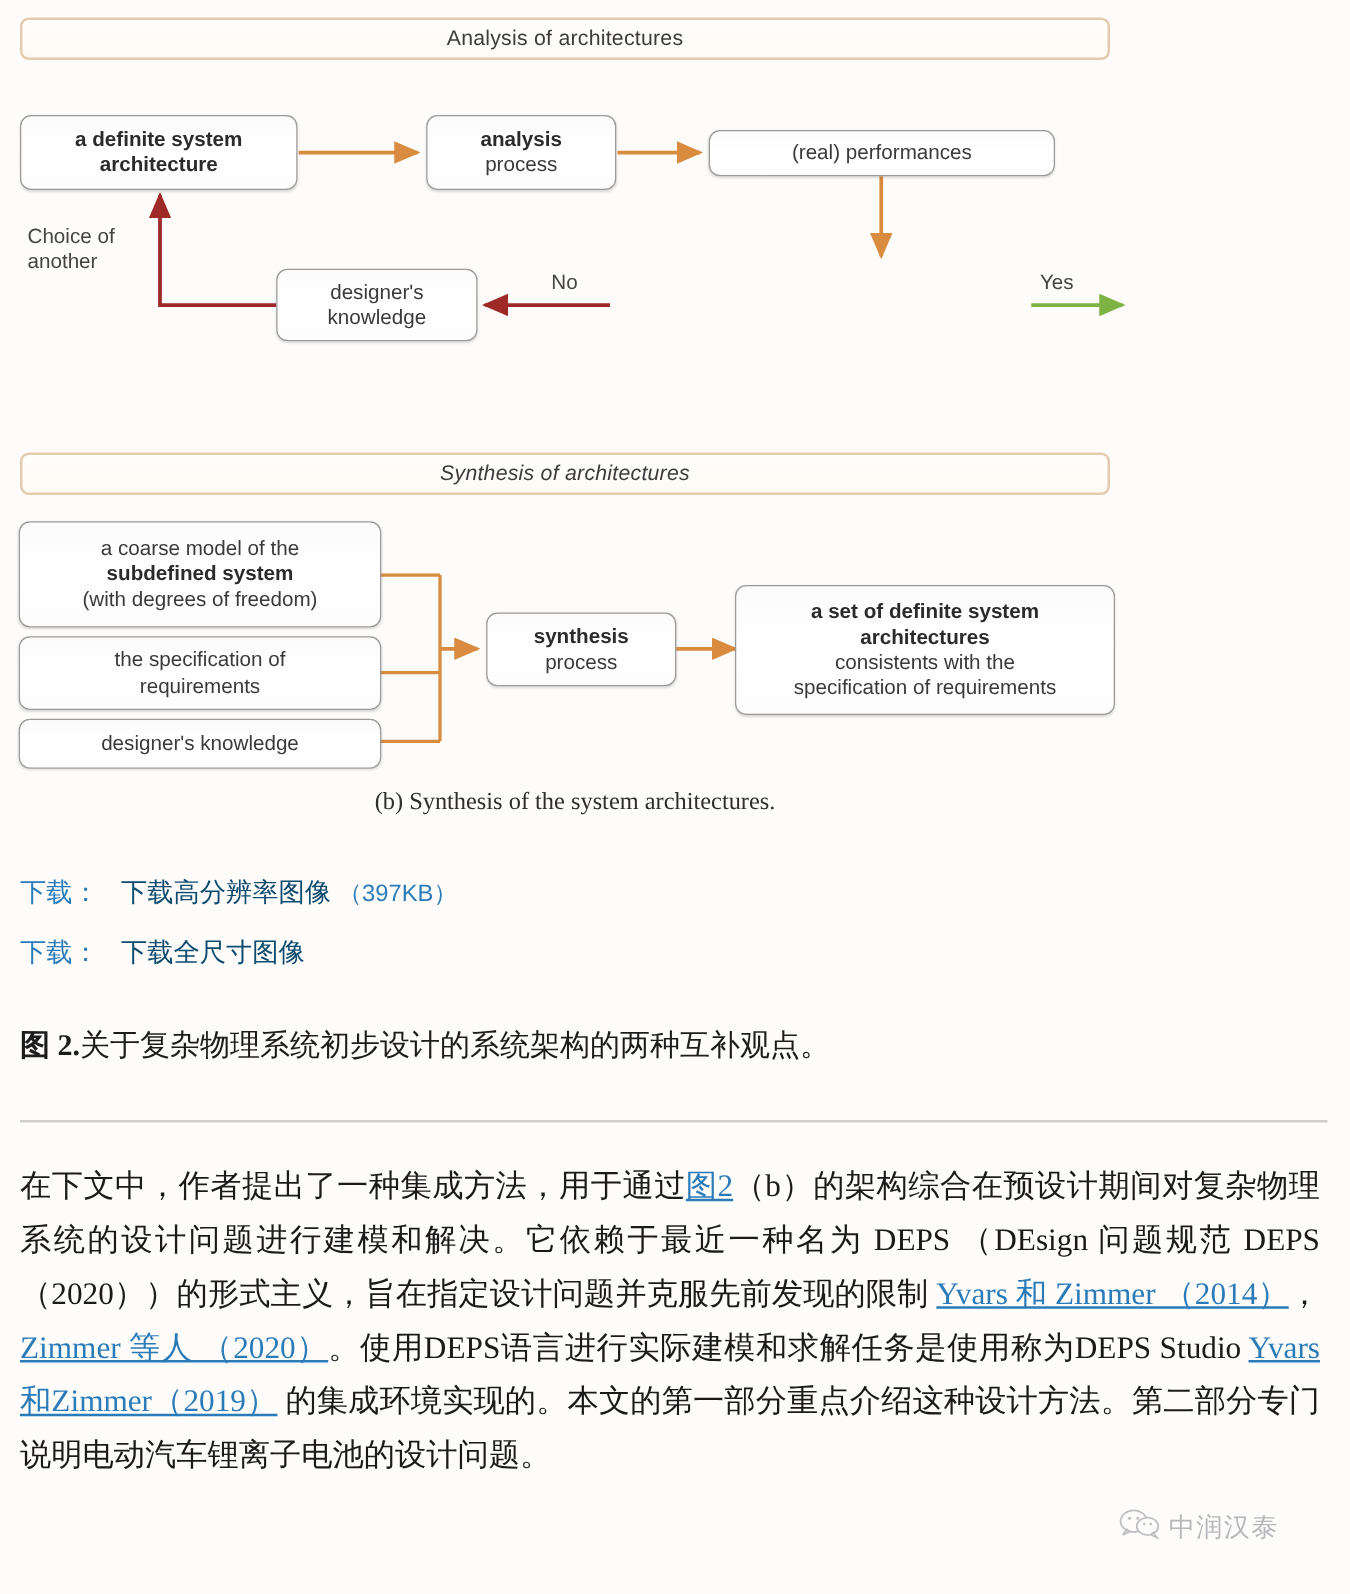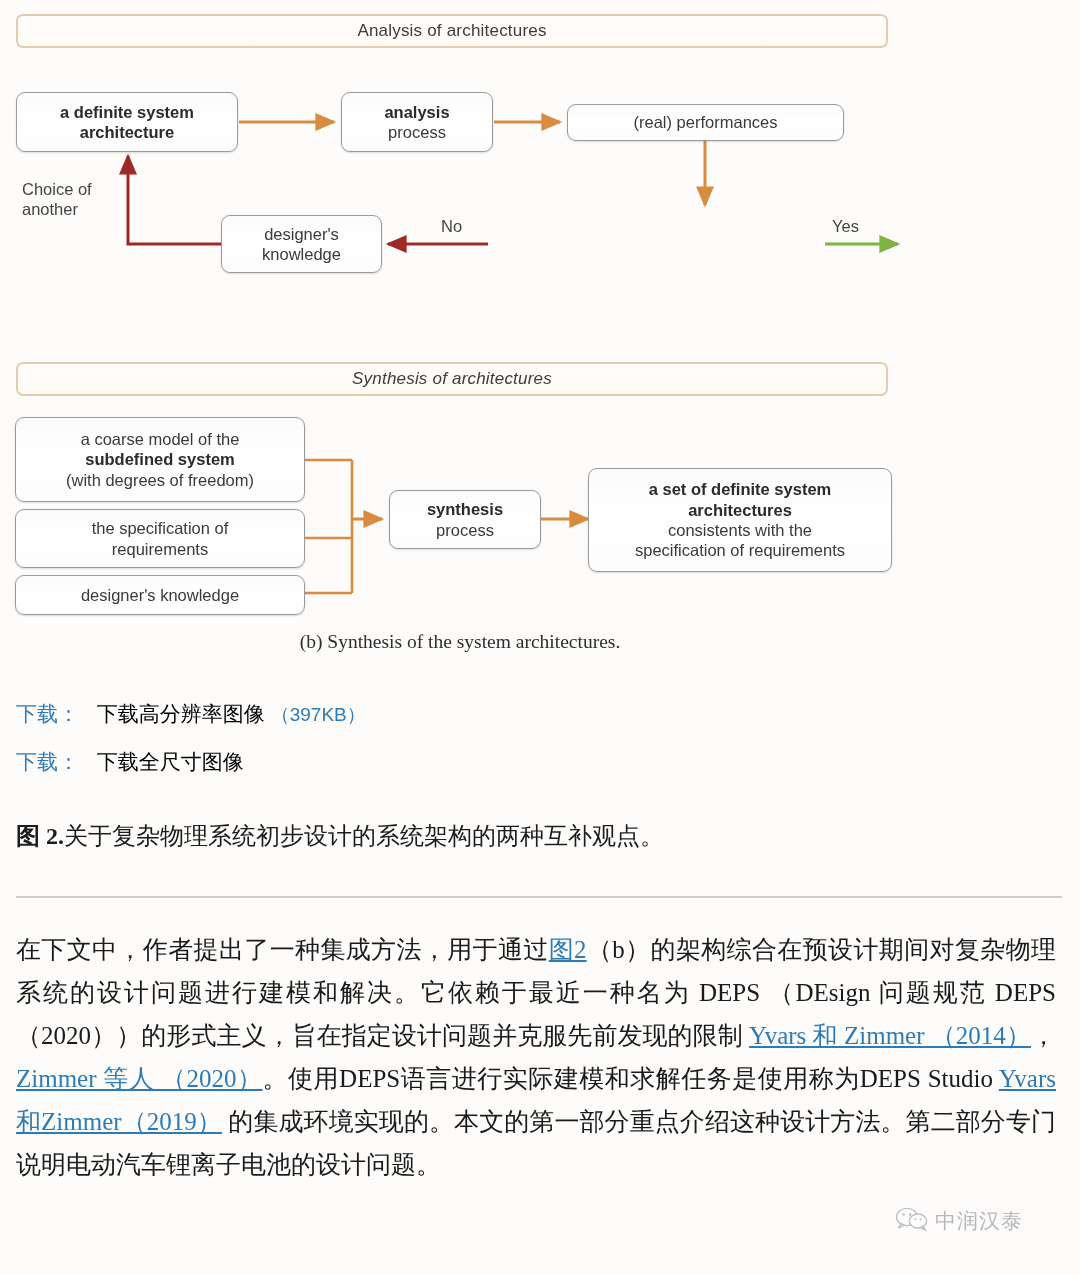--- a/index.html
+++ b/index.html
@@ -95,21 +95,21 @@
   
   .dl-block { position: absolute; left: 16px; top: 700px; width: 900px; }
   .dl-row {
     font-size: 21px;
     color: #2b7bb9;
     margin-bottom: 20px;
     white-space: nowrap;
   }
   .dl-row .lbl { color: #2b7bb9; }
   .dl-row a {
-    color: #000000;
+    color: #0c4a6e;
     text-decoration: none;
     margin-left: 12px;
     margin-top: 20px;
   }
   .dl-row .size { color: #2b7bb9; font-size: 19px; }
 
   
   .fig-caption {
     position: absolute;
     left: 16px;

